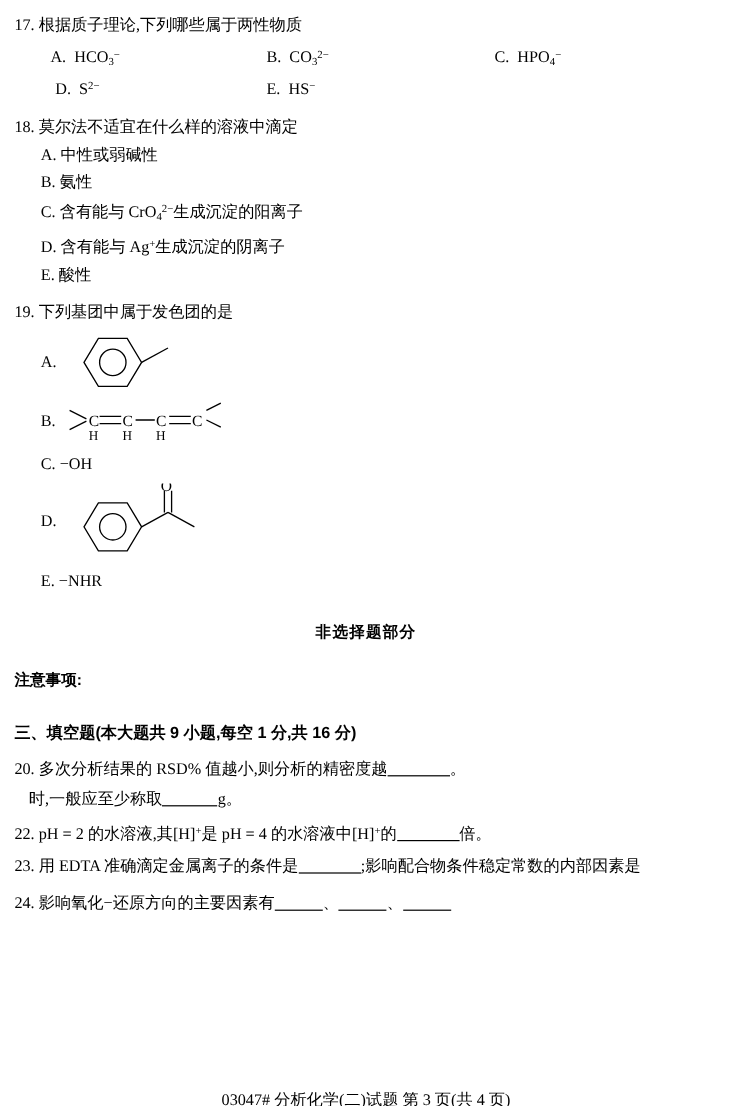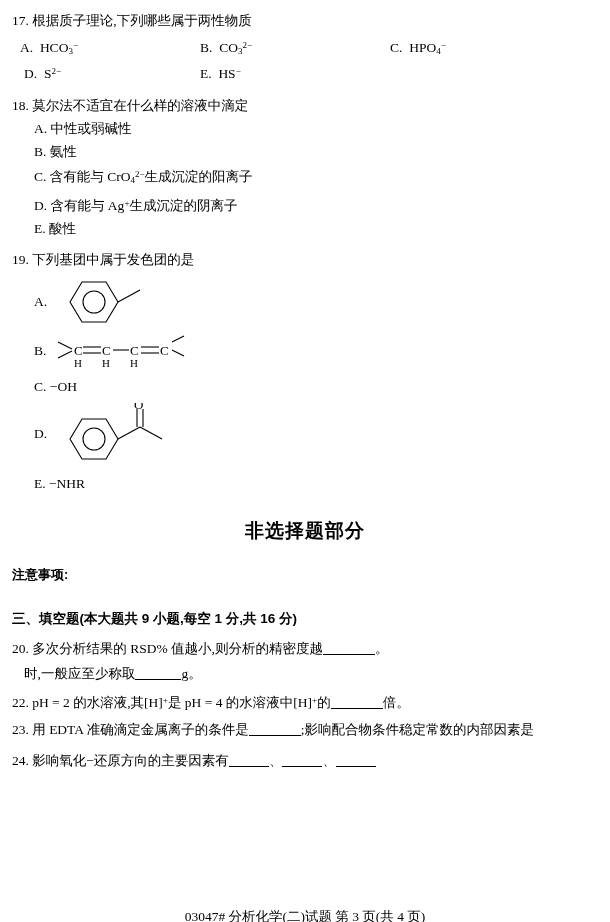--- a/index.html
+++ b/index.html
@@ -27,21 +27,21 @@
   }
   .stem {
     padding-left: 13px;
     text-indent: -13px;
     margin-left: 12px;
     font-size: 13.5px;
     line-height: 17px;
   }
   .opts-row {
     position: relative;
-    margin-left: 20px;
+    margin-left: 42px;
     font-size: 13.5px;
     line-height: 17px;
     height: 20px;
   }
   .opt {
     position: absolute;
     white-space: nowrap;
   }
   .opt-block {
     margin-left: 34px;
@@ -55,21 +55,21 @@
     vertical-align: -0.25em;
   }
   sup {
     font-size: 9px;
     vertical-align: 0.45em;
   }
   .sec-title {
     text-align: center;
     font-family: "Liberation Sans", sans-serif;
     font-weight: bold;
-    font-size: 19px;
+    font-size: 13px;
     letter-spacing: 1px;
   }
   .notice-title {
     font-family: "Liberation Sans", sans-serif;
     font-weight: bold;
     font-size: 13px;
     margin-left: 12px;
   }
   .notice-body {
     font-size: 13.5px;

